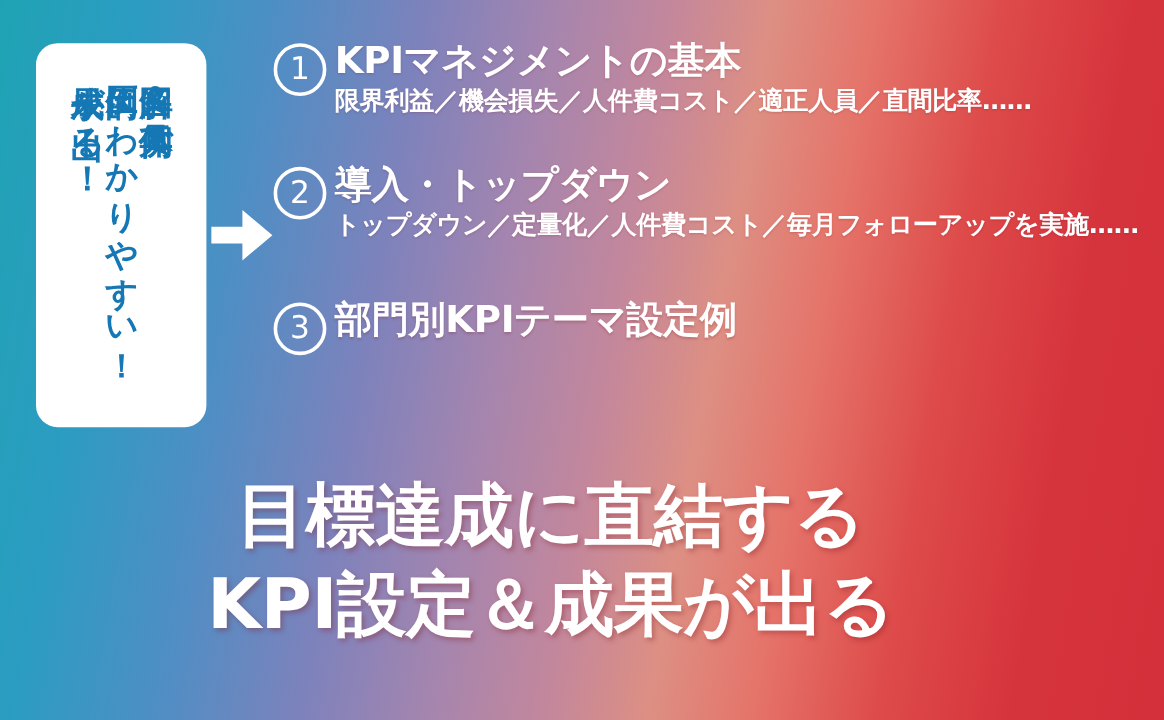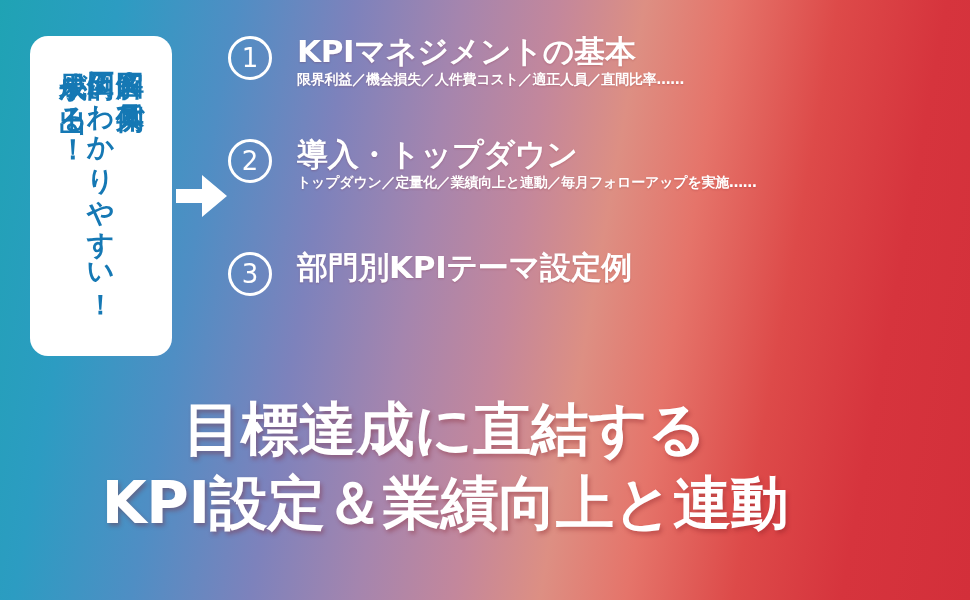--- a/index.html
+++ b/index.html
@@ -88,49 +88,49 @@
     border-radius: 50%;
     color: #ffffff;
     font-size: 26px;
     font-weight: 500;
     display: flex;
     align-items: center;
     justify-content: center;
     box-sizing: border-box;
     margin-top: 2px;
   }
-  .item-text { margin-left: 25px; }
+  .item-text { margin-left: 7px; }
   .title {
     color: #ffffff;
     font-size: 31px;
     font-weight: 700;
     line-height: 1.12;
     letter-spacing: -0.01em;
     white-space: nowrap;
     text-shadow: 0 1px 2px rgba(120,20,30,0.22);
   }
   .sub {
     color: #ffffff;
-    font-size: 14px;
+    font-size: 21px;
     font-weight: 700;
     line-height: 1.28;
     letter-spacing: -0.015em;
     white-space: nowrap;
     margin-top: 2px;
     text-shadow: 0 1px 2px rgba(120,20,30,0.22);
   }
 
   #item1 { position: absolute; left: 0; top: 0; }
   #item2 { position: absolute; left: 0; top: 103px; }
   #item3 { position: absolute; left: 0; top: 216px; }
 
   
   #headline {
     position: absolute;
-    left: 0;
+    left: 14px;
     top: 392px;
     width: 890px;
     text-align: center;
   }
   .hl-line {
     color: #ffffff;
     font-size: 58px;
     font-weight: 700;
     line-height: 1.28;
     letter-spacing: -0.005em;
@@ -165,34 +165,34 @@
           <div class="sub">限界利益／機会損失／人件費コスト／適正人員／直間比率……</div>
         </div>
       </div>
     </div>
 
     <div class="item" id="item2">
       <div class="item-row">
         <div class="circ">2</div>
         <div class="item-text">
           <div class="title">導入・トップダウン</div>
-          <div class="sub">トップダウン／定量化／業績向上と連動／毎月フォローアップを実施……</div>
+          <div class="sub">トップダウン／定量化／人件費コスト／毎月フォローアップを実施……</div>
         </div>
       </div>
     </div>
 
     <div class="item" id="item3">
       <div class="item-row">
         <div class="circ">3</div>
         <div class="item-text">
           <div class="title">部門別KPIテーマ設定例</div>
         </div>
       </div>
     </div>
 
   </div>
 
   <div id="headline">
     <div class="hl-line">目標達成に直結する</div>
-    <div class="hl-line">KPI設定＆業績向上と連動</div>
+    <div class="hl-line">KPI設定＆成果が出る</div>
   </div>
 
 </div>
 
 </body></html>

